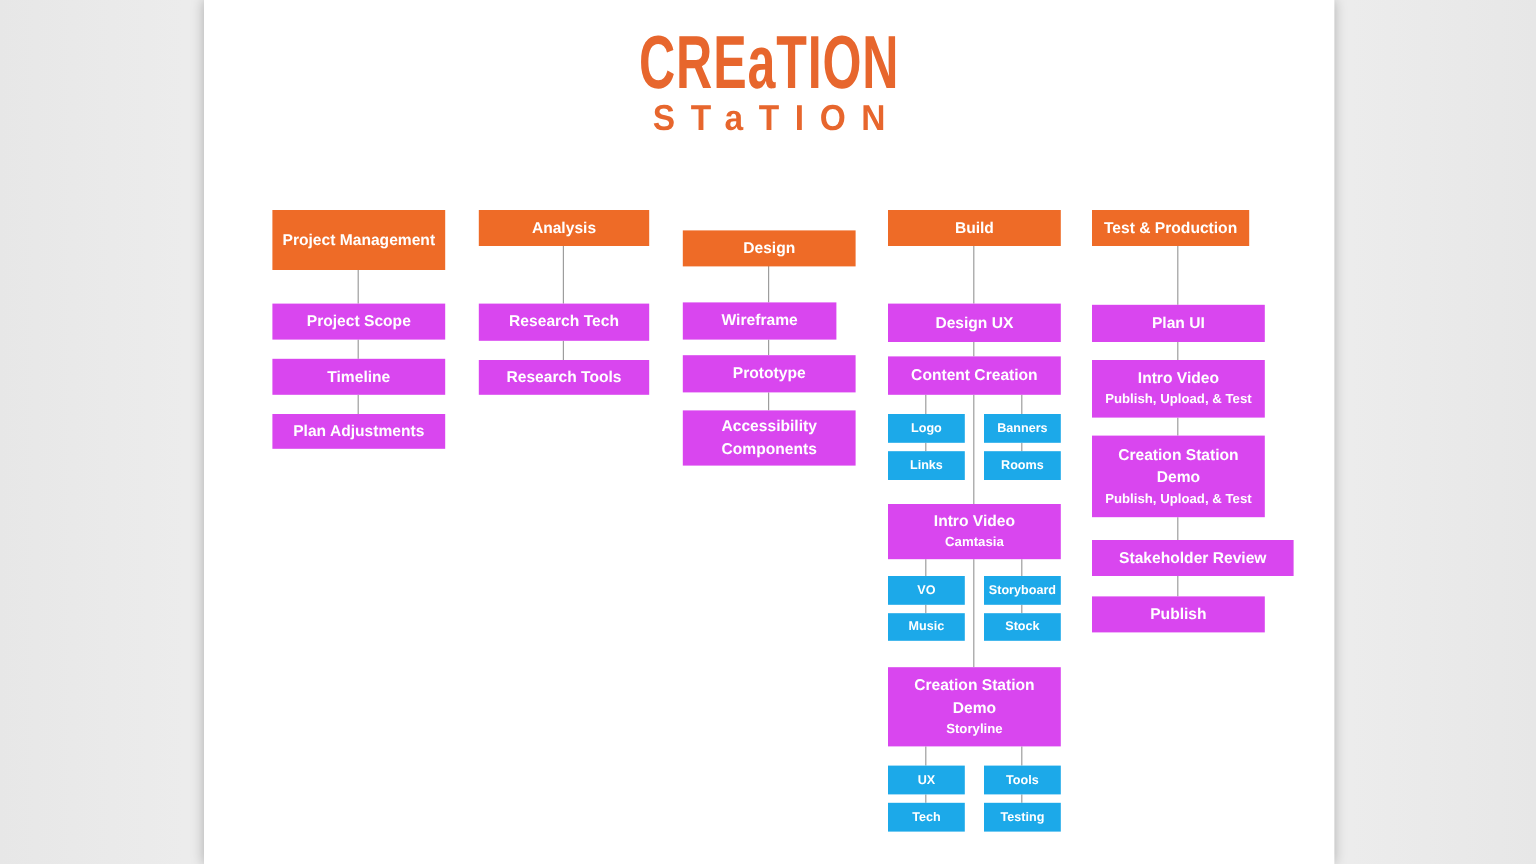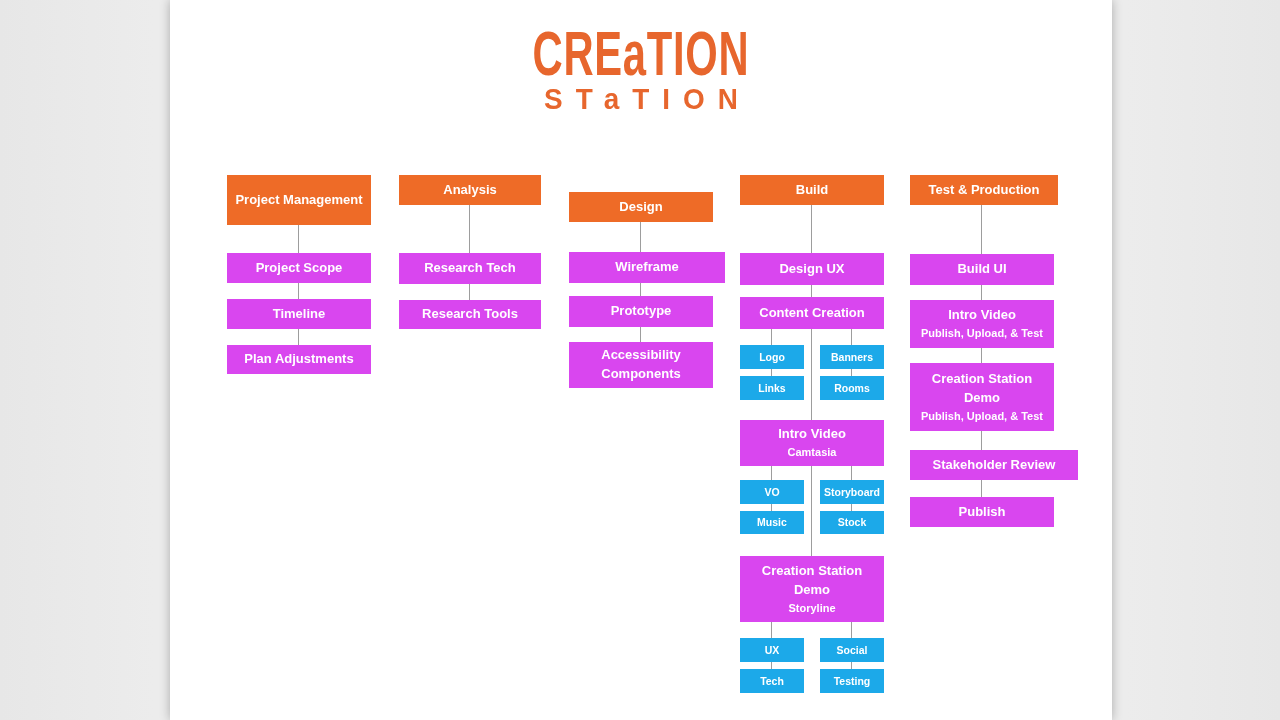--- a/index.html
+++ b/index.html
@@ -91,42 +91,42 @@
       </div>
     <div class="bx orange" style="left:229px;top:175px;width:142px;height:30px">
         <span>Analysis</span>
       </div>
     <div class="bx orange" style="left:399px;top:192px;width:144px;height:30px">
         <span>Design</span>
       </div>
     <div class="bx orange" style="left:570px;top:175px;width:144px;height:30px">
         <span>Build</span>
       </div>
-    <div class="bx orange" style="left:740px;top:175px;width:148px;height:30px">
+    <div class="bx orange" style="left:740px;top:175px;width:131px;height:30px">
         <span>Test &amp; Production</span>
       </div>
 
     <div class="bx blue" style="left:57px;top:253px;width:144px;height:30px">
         <span>Project Scope</span>
       </div>
     <div class="bx blue" style="left:57px;top:299px;width:144px;height:30px">
         <span>Timeline</span>
       </div>
     <div class="bx blue" style="left:57px;top:345px;width:144px;height:29px">
         <span>Plan Adjustments</span>
       </div>
 
     <div class="bx blue" style="left:229px;top:253px;width:142px;height:31px">
         <span>Research Tech</span>
       </div>
     <div class="bx blue" style="left:229px;top:300px;width:142px;height:29px">
         <span>Research Tools</span>
       </div>
 
-    <div class="bx blue" style="left:399px;top:252px;width:156px;height:31px">
+    <div class="bx blue" style="left:399px;top:252px;width:128px;height:31px">
         <span>Wireframe</span>
       </div>
     <div class="bx blue" style="left:399px;top:296px;width:144px;height:31px">
         <span>Prototype</span>
       </div>
     <div class="bx blue pad" style="left:399px;top:342px;width:144px;height:46px">
         <span class="ttl">Accessibility Components</span>
       </div>
 
     <div class="bx blue" style="left:570px;top:253px;width:144px;height:32px">
@@ -164,31 +164,31 @@
         <span>Stock</span>
       </div>
     <div class="bx blue pad" style="left:570px;top:556px;width:144px;height:66px">
       <span class="ttl">Creation Station Demo</span>
       <span class="sub">Storyline</span>
     </div>
     <div class="bx lblue" style="left:570px;top:638px;width:64px;height:24px">
         <span>UX</span>
       </div>
     <div class="bx lblue" style="left:650px;top:638px;width:64px;height:24px">
-        <span>Social</span>
+        <span>Tools</span>
       </div>
     <div class="bx lblue" style="left:570px;top:669px;width:64px;height:24px">
         <span>Tech</span>
       </div>
     <div class="bx lblue" style="left:650px;top:669px;width:64px;height:24px">
         <span>Testing</span>
       </div>
 
     <div class="bx blue" style="left:740px;top:254px;width:144px;height:31px">
-        <span>Build UI</span>
+        <span>Plan UI</span>
       </div>
     <div class="bx blue" style="left:740px;top:300px;width:144px;height:48px">
       <span class="ttl">Intro Video</span>
       <span class="sub">Publish, Upload, &amp; Test</span>
     </div>
     <div class="bx blue pad" style="left:740px;top:363px;width:144px;height:68px">
       <span class="ttl">Creation Station Demo</span>
       <span class="sub" style="white-space:nowrap">Publish, Upload, &amp; Test</span>
     </div>
     <div class="bx blue" style="left:740px;top:450px;width:168px;height:30px">

